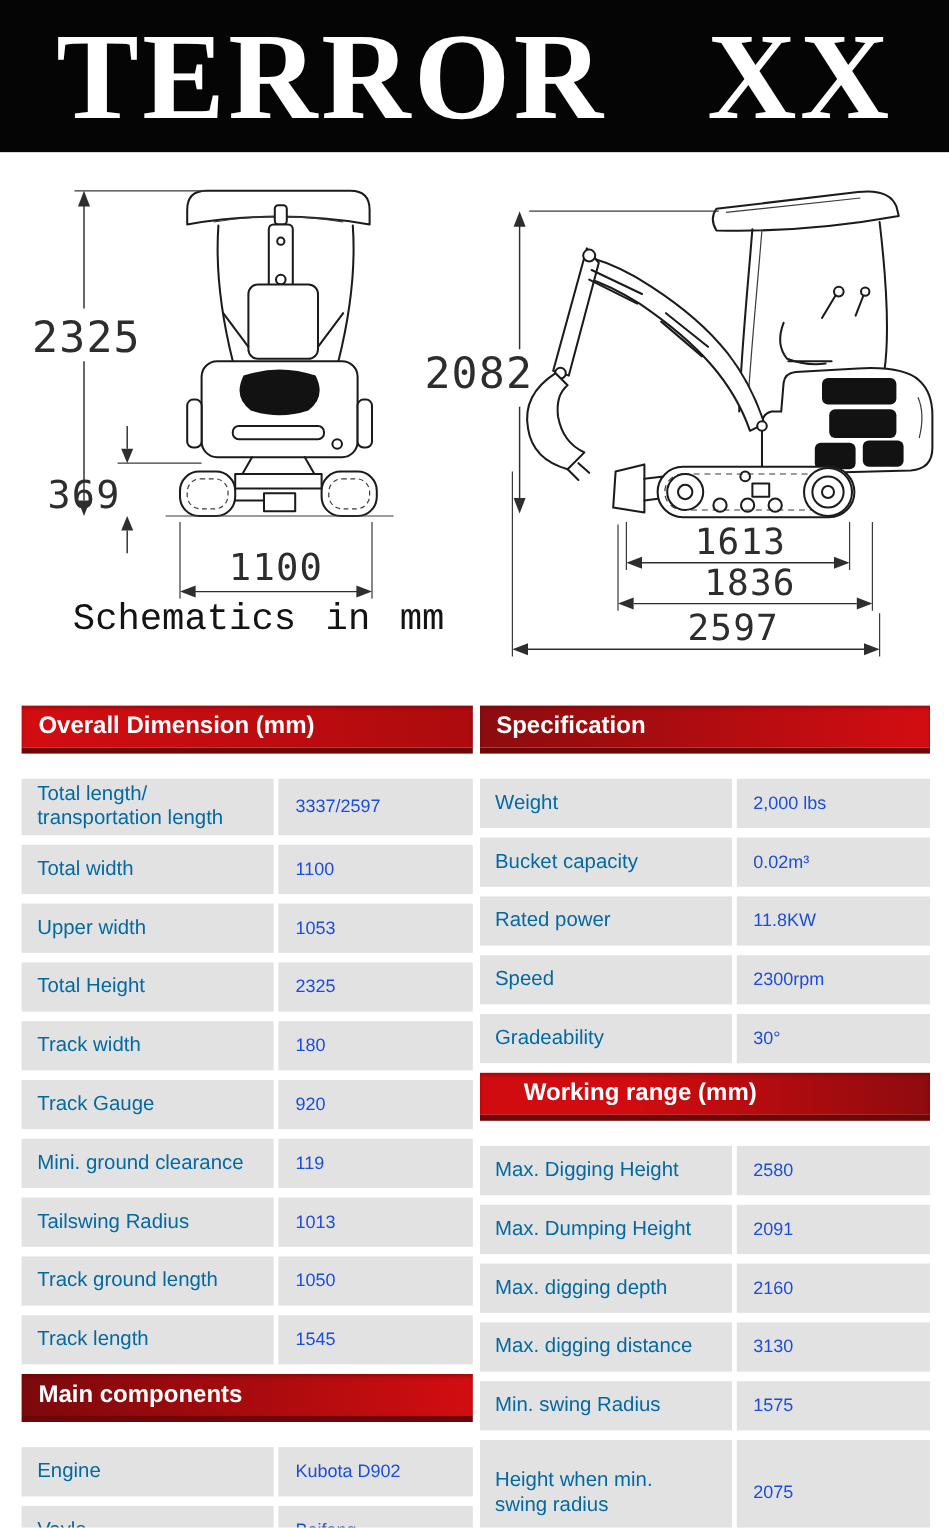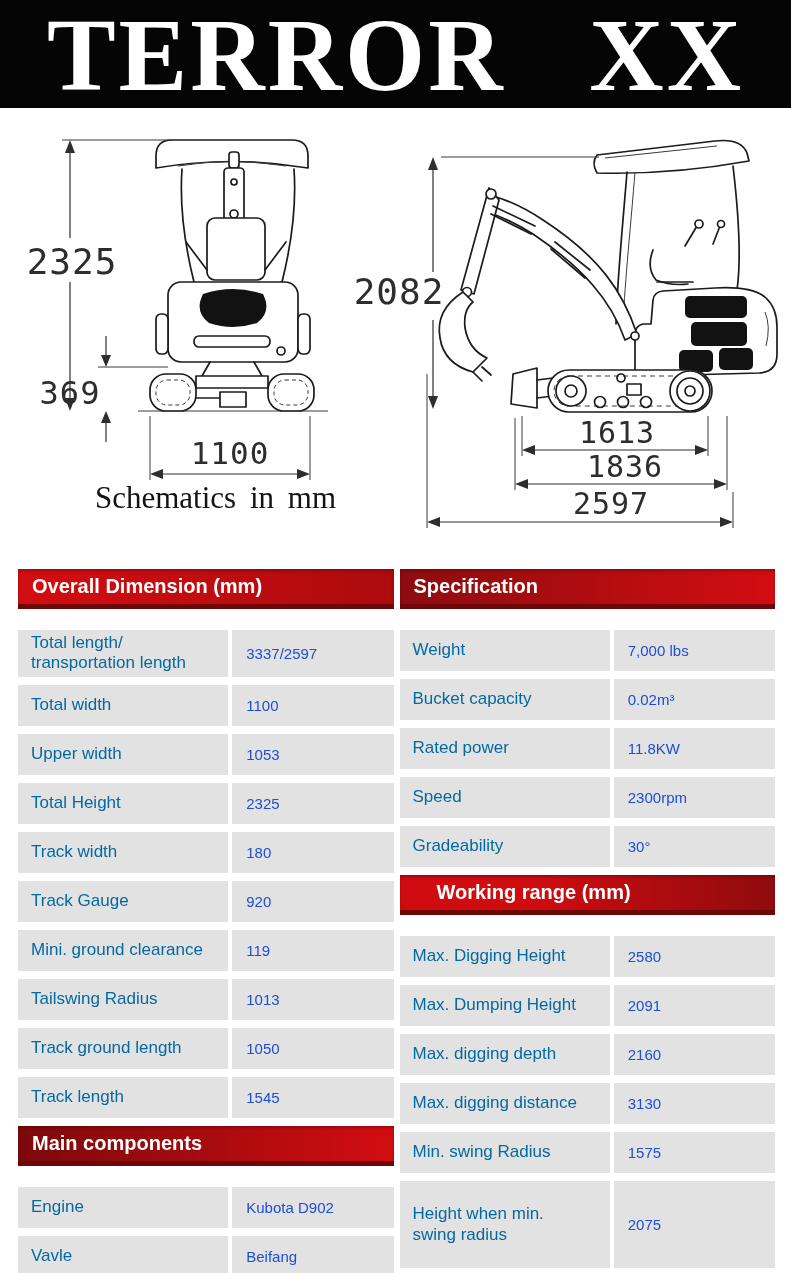--- a/index.html
+++ b/index.html
@@ -3,37 +3,37 @@
 <meta charset="utf-8">
 <style>
   html,body{margin:0;padding:0;}
   body{
     width:791px;height:1273px;background:#ffffff;overflow:hidden;
     font-family:"Liberation Sans",sans-serif;
     -webkit-font-smoothing:antialiased;
   }
   
   .banner{
-    height:108px;background:#050505;
+    height:127px;background:#050505;
     display:flex;align-items:center;justify-content:center;
   }
   .banner h1{
     margin:0;color:#ffffff;line-height:1;
     font-family:"Liberation Serif",serif;font-weight:700;
     font-size:103px;letter-spacing:3px;word-spacing:55px;
     padding-top:2px;
   }
   
   .schematics{position:relative;height:455px;background:#fff;}
   .schematics svg{position:absolute;overflow:visible;}
   #front-svg{left:10px;top:14px;}
   #side-svg{left:385px;top:14px;}
   .caption{
     position:absolute;left:58px;top:372px;width:315px;text-align:center;
-    font-family:Liberation Serif, serif;font-size:31px;color:#131313;
+    font-family:Liberation Mono, monospace;font-size:31px;color:#131313;
     word-spacing:6px;
   }
   svg .ln{stroke:#1b1b1b;fill:none;stroke-width:1.7;stroke-linecap:round;stroke-linejoin:round;}
   svg .lnf{stroke:#1b1b1b;fill:#ffffff;stroke-width:1.7;stroke-linejoin:round;}
   svg .thin{stroke:#3a3a3a;fill:none;stroke-width:1;}
   svg .blk{fill:#121212;stroke:none;}
   svg .dim{stroke:#2e2e2e;fill:none;stroke-width:1.2;}
   svg .arr{fill:#2e2e2e;stroke:none;}
   svg .dimtext{font-family:"DejaVu Sans Mono",monospace;fill:#2d2d2d;letter-spacing:1px;}
   
@@ -277,21 +277,21 @@
       <div class="cell value">Beifang</div>
     </div>
   </div>
 
   <div class="col">
     <div class="thead spec">
       <span>Specification</span>
     </div>
     <div class="row">
       <div class="cell label">Weight</div>
-      <div class="cell value">7,000 lbs</div>
+      <div class="cell value">2,000 lbs</div>
     </div>
     <div class="row">
       <div class="cell label">Bucket capacity</div>
       <div class="cell value">0.02m³</div>
     </div>
     <div class="row">
       <div class="cell label">Rated power</div>
       <div class="cell value">11.8KW</div>
     </div>
     <div class="row">

